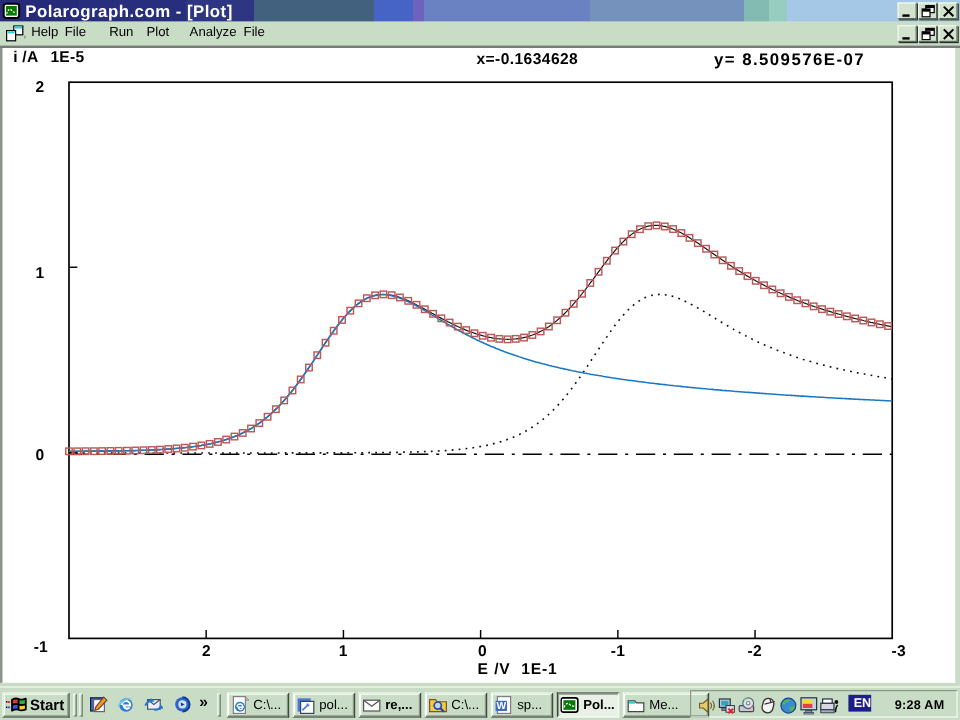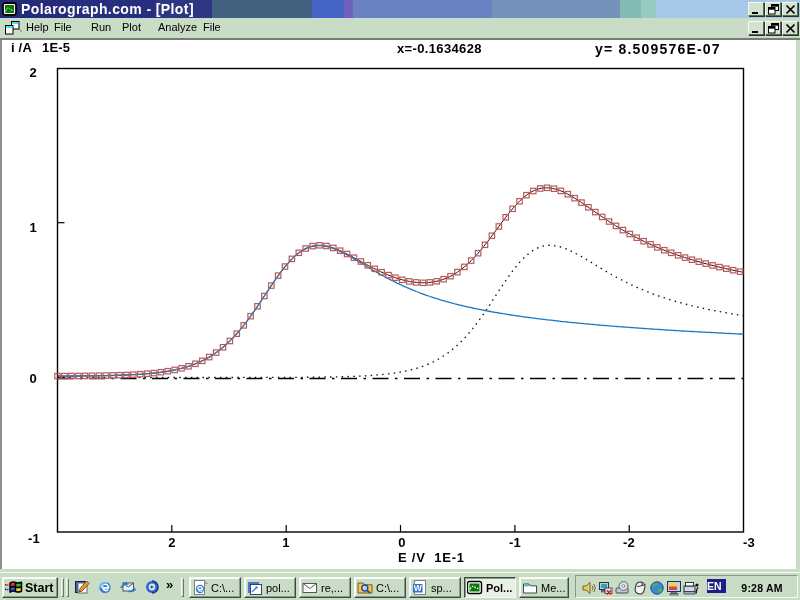--- a/index.html
+++ b/index.html
@@ -282,21 +282,21 @@
         <rect x="3.5" y="4.5" width="11" height="10" fill="#fff" stroke="#345"></rect>
         <path d="M5 12 l5-5 M10 7 l-1.5 0 M10 7 l0 1.5" stroke="#4a78d8" stroke-width="1.4" fill="none"></path>
       </svg></span>
     <span style="font-weight:normal;overflow:hidden;white-space:nowrap">pol...</span>
   </div>
 <div class="tb" style="left:299px;width:51.5px">
     <span class="ticon"><svg width="16" height="16" viewBox="0 0 16 16">
         <rect x="1" y="3.5" width="13.5" height="9" fill="#fdfdfd" stroke="#555"></rect>
         <path d="M1 3.5 l6.8 5 6.7-5" fill="none" stroke="#555"></path>
       </svg></span>
-    <span style="font-weight:normal;overflow:hidden;white-space:nowrap">re,...</span>
+    <span style="font-weight:bold;overflow:hidden;white-space:nowrap">re,...</span>
   </div>
 <div class="tb" style="left:354px;width:51.5px">
     <span class="ticon"><svg width="16" height="16" viewBox="0 0 16 16">
         <path d="M1 3 h5 l1.4 1.8 H15 V13 H1 Z" fill="#f7c64c" stroke="#7a5a10"></path>
         <circle cx="7.8" cy="8" r="3" fill="#bcd6ee" stroke="#234e9a" stroke-width="1.4"></circle>
         <path d="M10 10.3 l3 2.7" stroke="#234e9a" stroke-width="1.8"></path>
       </svg></span>
     <span style="font-weight:normal;overflow:hidden;white-space:nowrap">C:\...</span>
   </div>
 <div class="tb" style="left:409px;width:51.5px">
@@ -308,21 +308,21 @@
     <span style="font-weight:normal;overflow:hidden;white-space:nowrap">sp...</span>
   </div>
 <div class="tb act" style="left:464px;width:51.5px">
     <span class="ticon"><svg width="16" height="16" viewBox="0 0 16 16">
         <rect x="0.5" y="1.5" width="14" height="12" rx="2" fill="#fff" stroke="#000" stroke-width="1.4"></rect>
         <rect x="2.5" y="3.5" width="10" height="8" fill="#067806"></rect>
         <path d="M3 9.5 Q5.5 4.5 7.5 6.8 T12 8.2" fill="none" stroke="#fff" stroke-width="1.1" stroke-dasharray="1.8 1.2"></path>
       </svg></span>
     <span style="font-weight:bold;overflow:hidden;white-space:nowrap">Pol...</span>
   </div>
-<div class="tb" style="left:519px;width:50px">
+<div class="tb" style="left:519px;width:72px">
     <span class="ticon"><svg width="16" height="16" viewBox="0 0 16 16">
         <path d="M1.5 4 h5.5 l1.5 1.8 H14.5 V13 H1.5 Z" fill="#fff" stroke="#444"></path>
         <rect x="2.2" y="4.8" width="5" height="1.6" fill="#18d0e8"></rect>
         <path d="M8 13.5 l2.5 1.5 -1 -2" fill="#aab4aa"></path>
       </svg></span>
     <span style="font-weight:normal;overflow:hidden;white-space:nowrap">Me...</span>
   </div>
 <div class="tray"></div>
 <span style="position:absolute;left:581px;top:580px;width:16px;height:16px"><svg width="16" height="16" viewBox="0 0 16 16">
       <path d="M2 6 h3 l4-3.5 v11 L5 10 H2 Z" fill="#e8c86a" stroke="#6a5a20" stroke-width=".9"></path>
@@ -358,14 +358,14 @@
       <rect x="5.5" y="12" width="5" height="1.6" fill="#99a" stroke="#234" stroke-width=".6"></rect>
       <rect x="4" y="13.6" width="8" height="1.4" fill="#bbc" stroke="#234" stroke-width=".6"></rect>
     </svg></span>
 <span style="position:absolute;left:683px;top:580px;width:16px;height:16px"><svg width="16" height="16" viewBox="0 0 16 16">
       <rect x="1" y="6" width="11" height="5.5" fill="#d8d8e0" stroke="#234"></rect>
       <rect x="2.5" y="2.5" width="8" height="3.5" fill="#fff" stroke="#234"></rect>
       <rect x="1" y="11.5" width="11" height="2.5" fill="#aab" stroke="#234" stroke-width=".7"></rect>
       <path d="M12.5 13.5 c0-3 1-5 2-6.5 l1 .8 c-1 1.6-1.6 3.4-1.6 5.7 z" fill="#111"></path>
       <circle cx="14" cy="5" r="1.6" fill="#111"></circle>
     </svg></span>
-<div style="position:absolute;left:707px;top:579px;width:19px;height:14px;background:#1e1e88;color:#fff;font-size:10.5px;font-weight:bold;text-align:left;line-height:14px">EN</div>
-<div style="position:absolute;left:737px;top:582px;width:50px;font-size:10.5px;font-weight:bold;text-align:center;letter-spacing:0.2px">9:28 AM</div>
+<div style="position:absolute;left:707px;top:579px;width:19px;height:14px;background:#1e1e88;color:#fff;font-size:10.5px;font-weight:bold;text-align:right;line-height:14px">EN</div>
+<div style="position:absolute;left:737px;top:582px;width:50px;font-size:10.5px;font-weight:bold;text-align:right;letter-spacing:0.2px">9:28 AM</div>
 
 </body></html>

